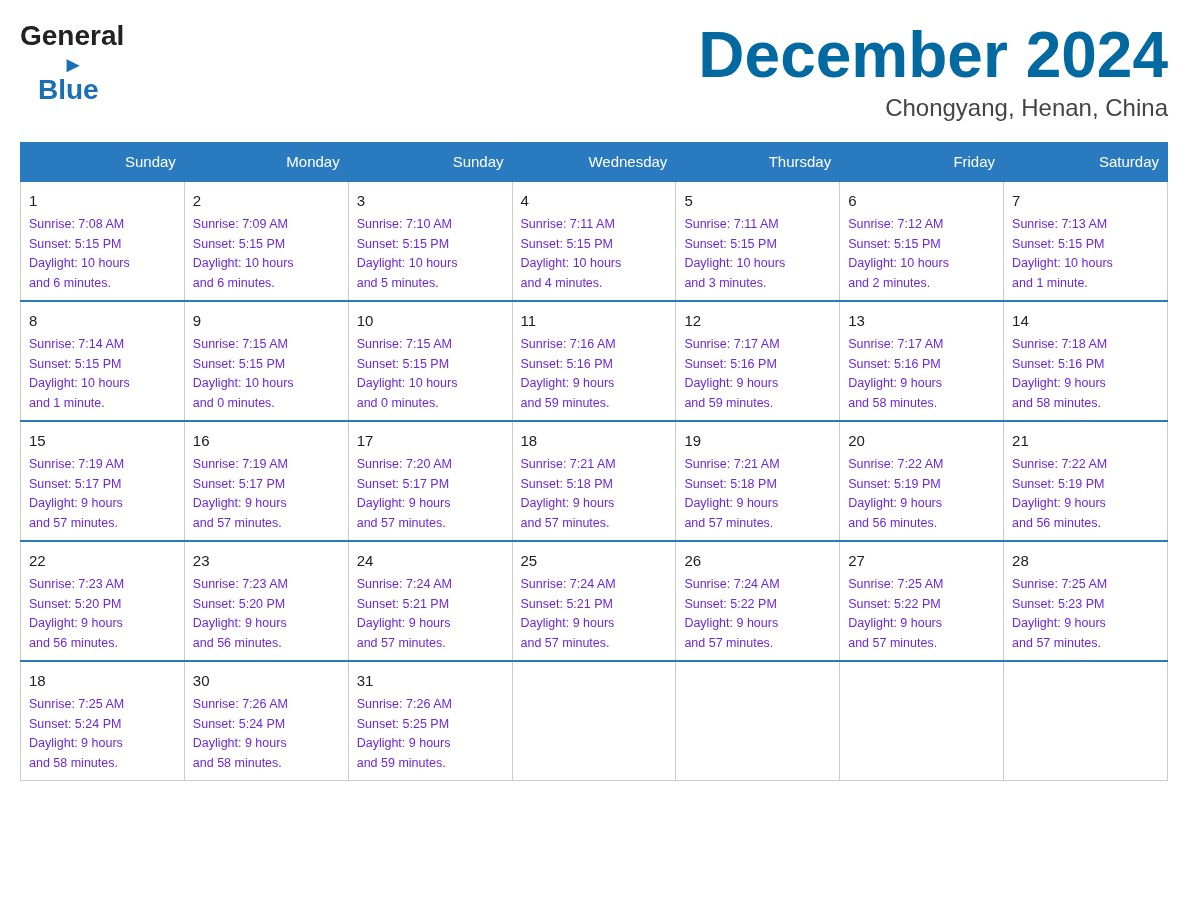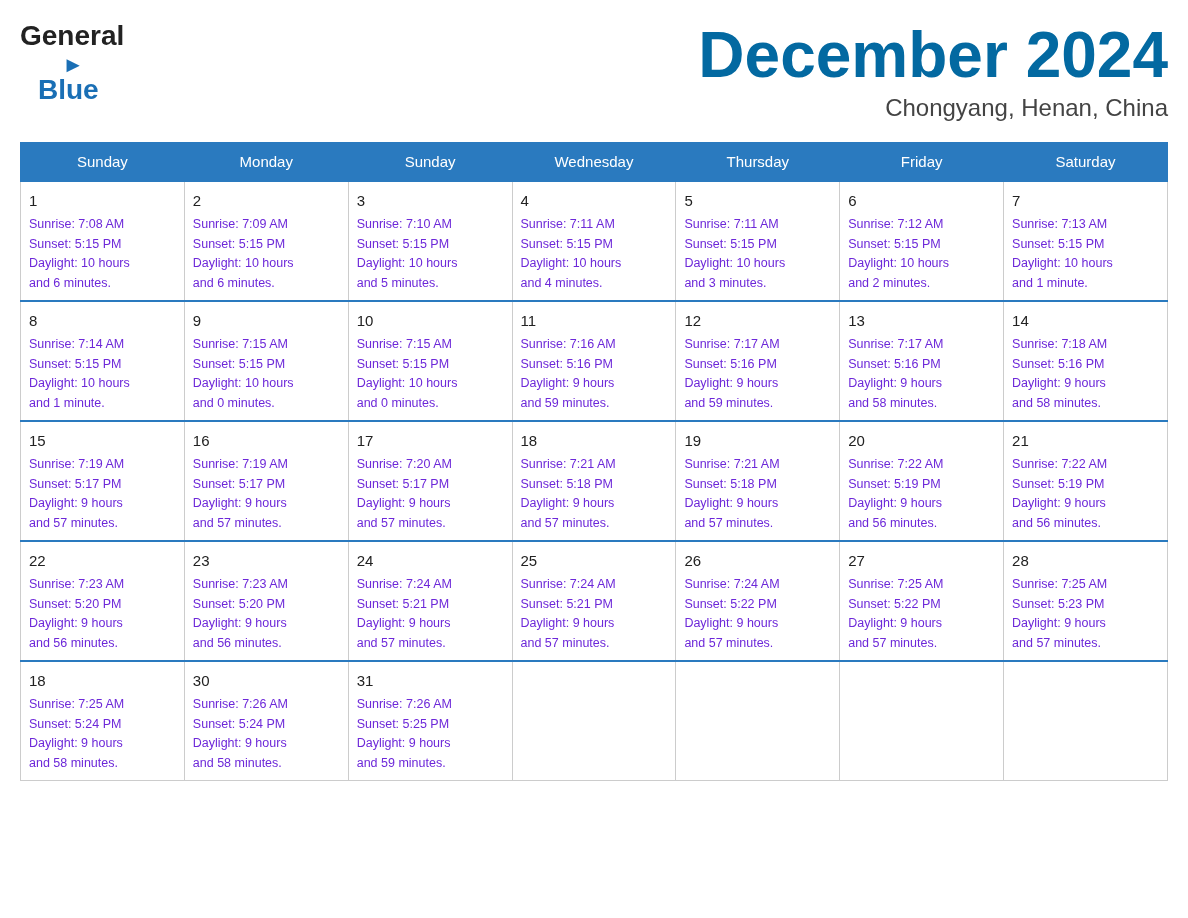--- a/index.html
+++ b/index.html
@@ -60,21 +60,21 @@
     }
     table {
       width: 100%;
       border-collapse: collapse;
       font-size: 13.5px;
     }
     thead tr th {
       background-color: #2a7abf;
       color: #fff;
       padding: 10px 8px;
-      text-align: center;
+      text-align: right;
       font-size: 15px;
       font-weight: normal;
       border: 1px solid #2a7abf;
     }
     tbody tr td {
       vertical-align: top;
       padding: 8px 8px;
       border-left: 1px solid #ccc;
       border-right: 1px solid #ccc;
       border-bottom: 1px solid #ccc;

